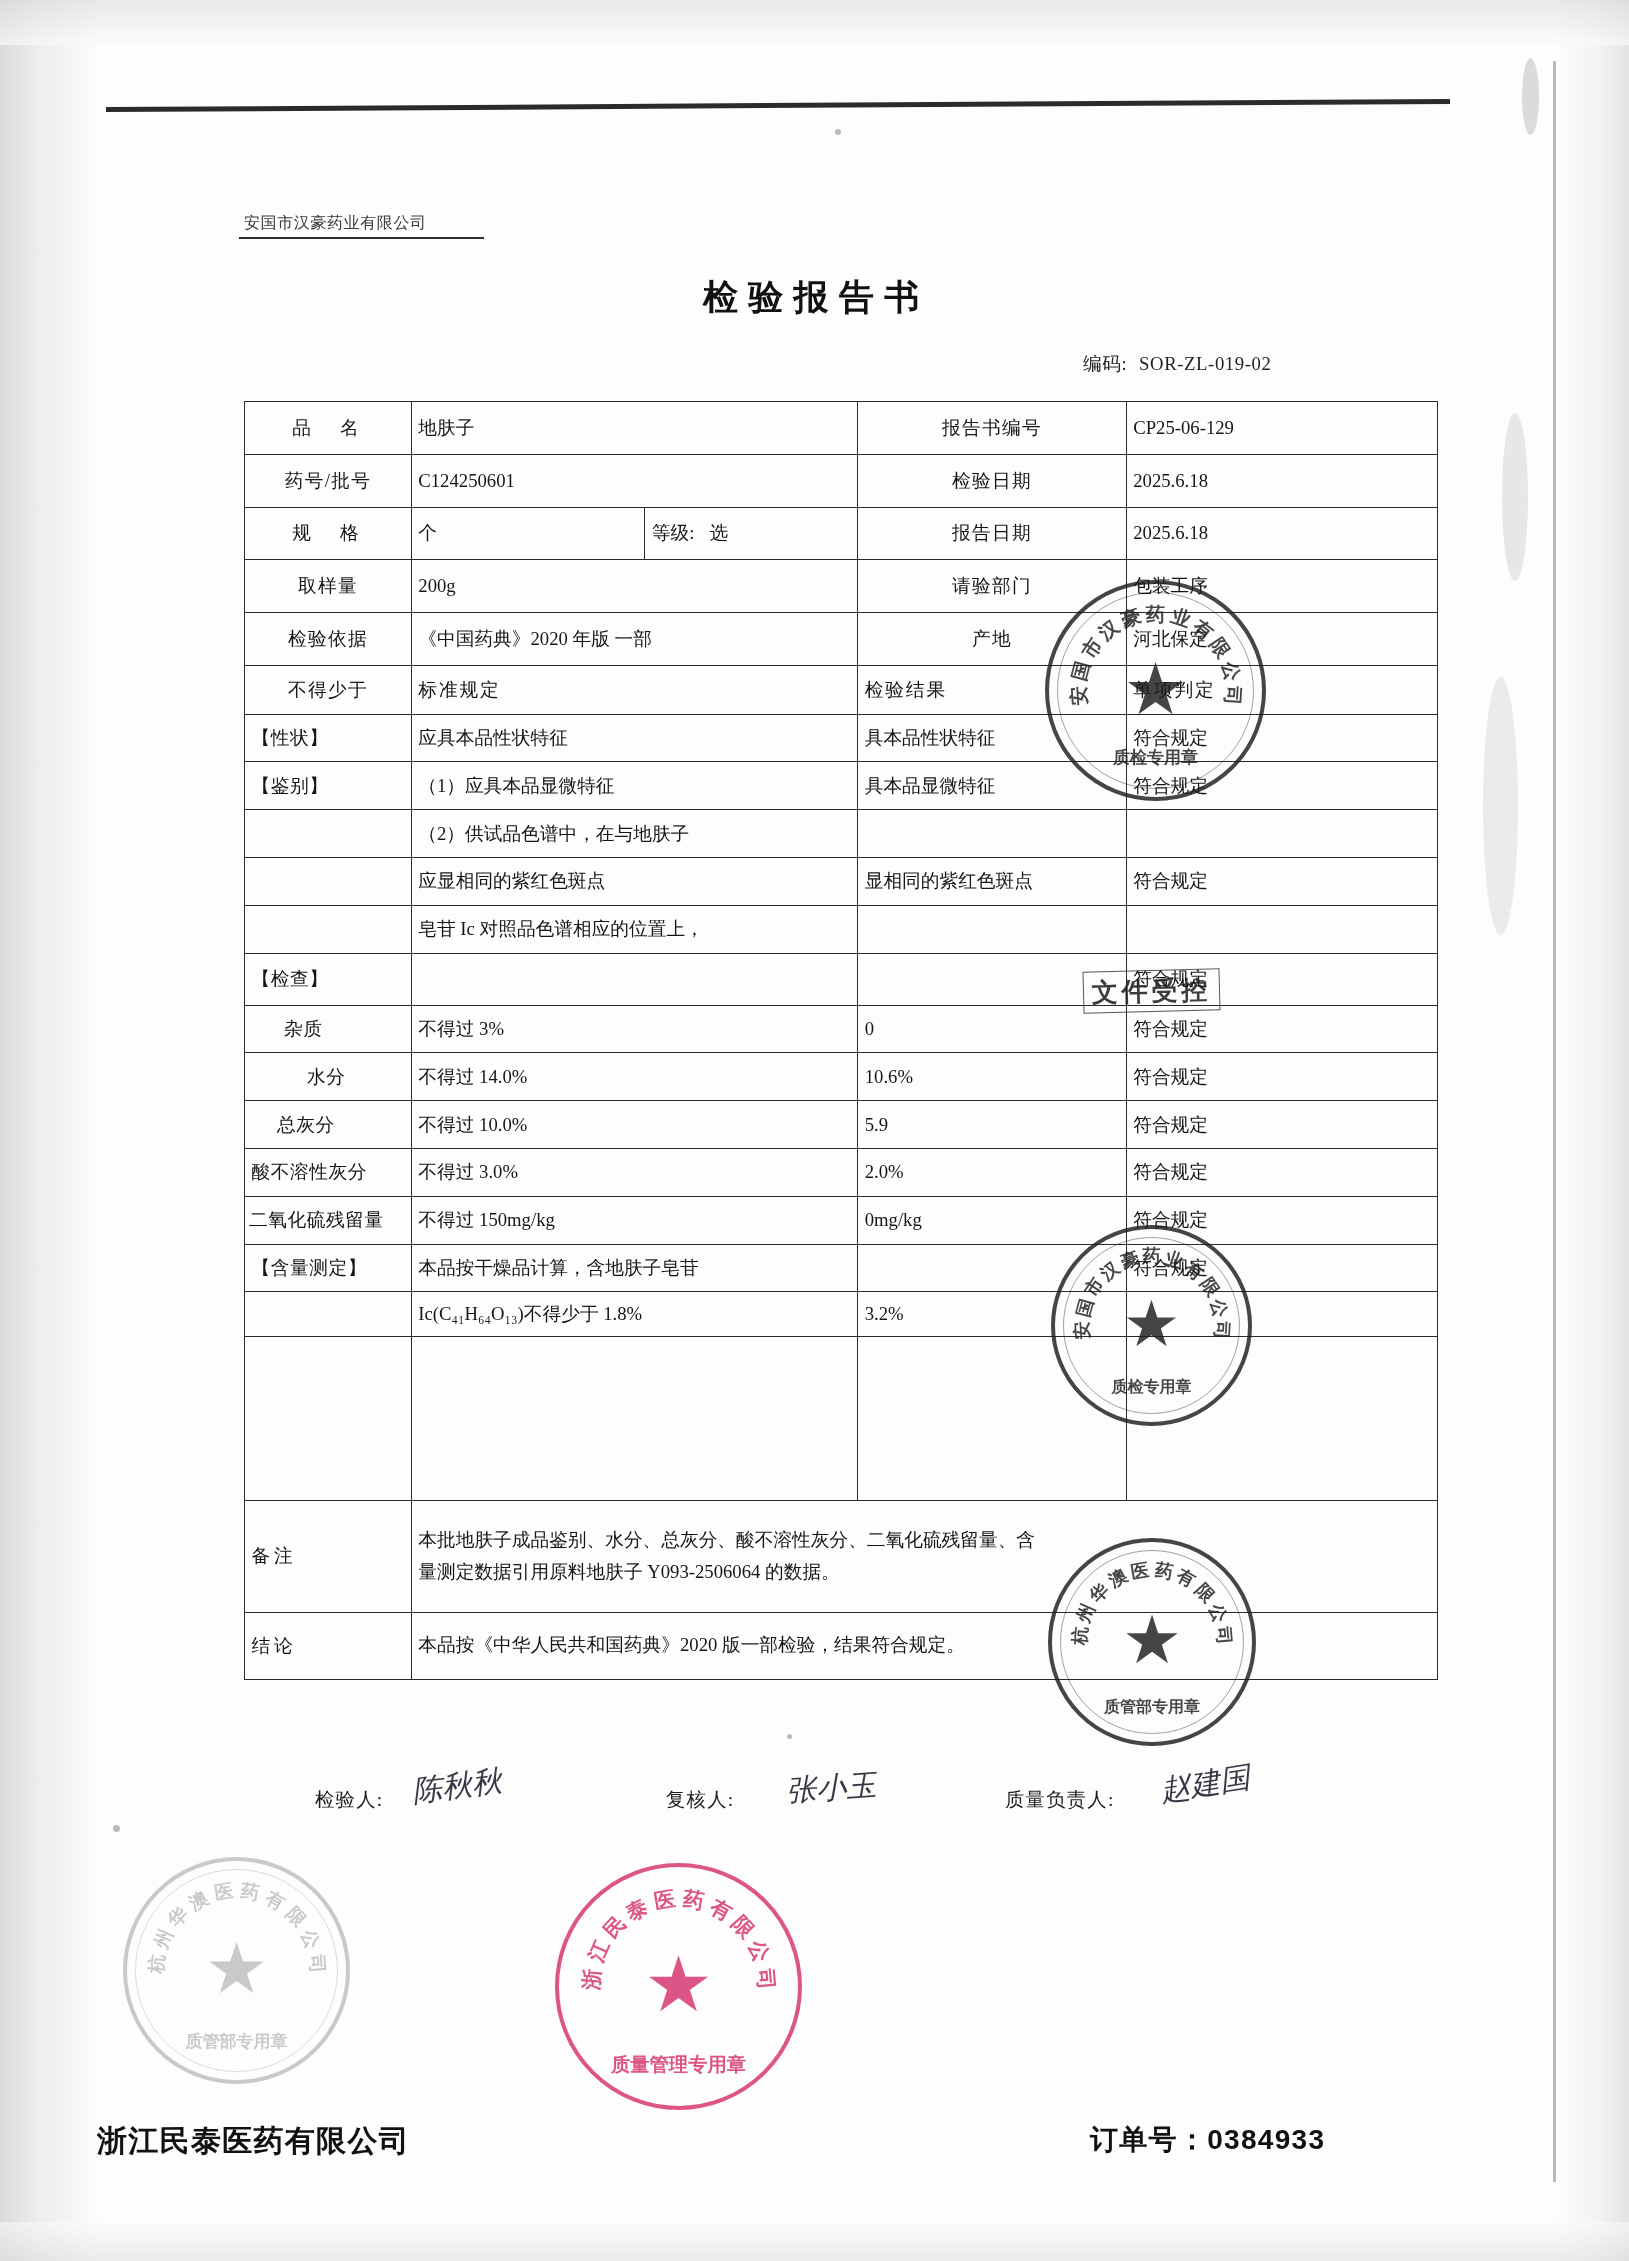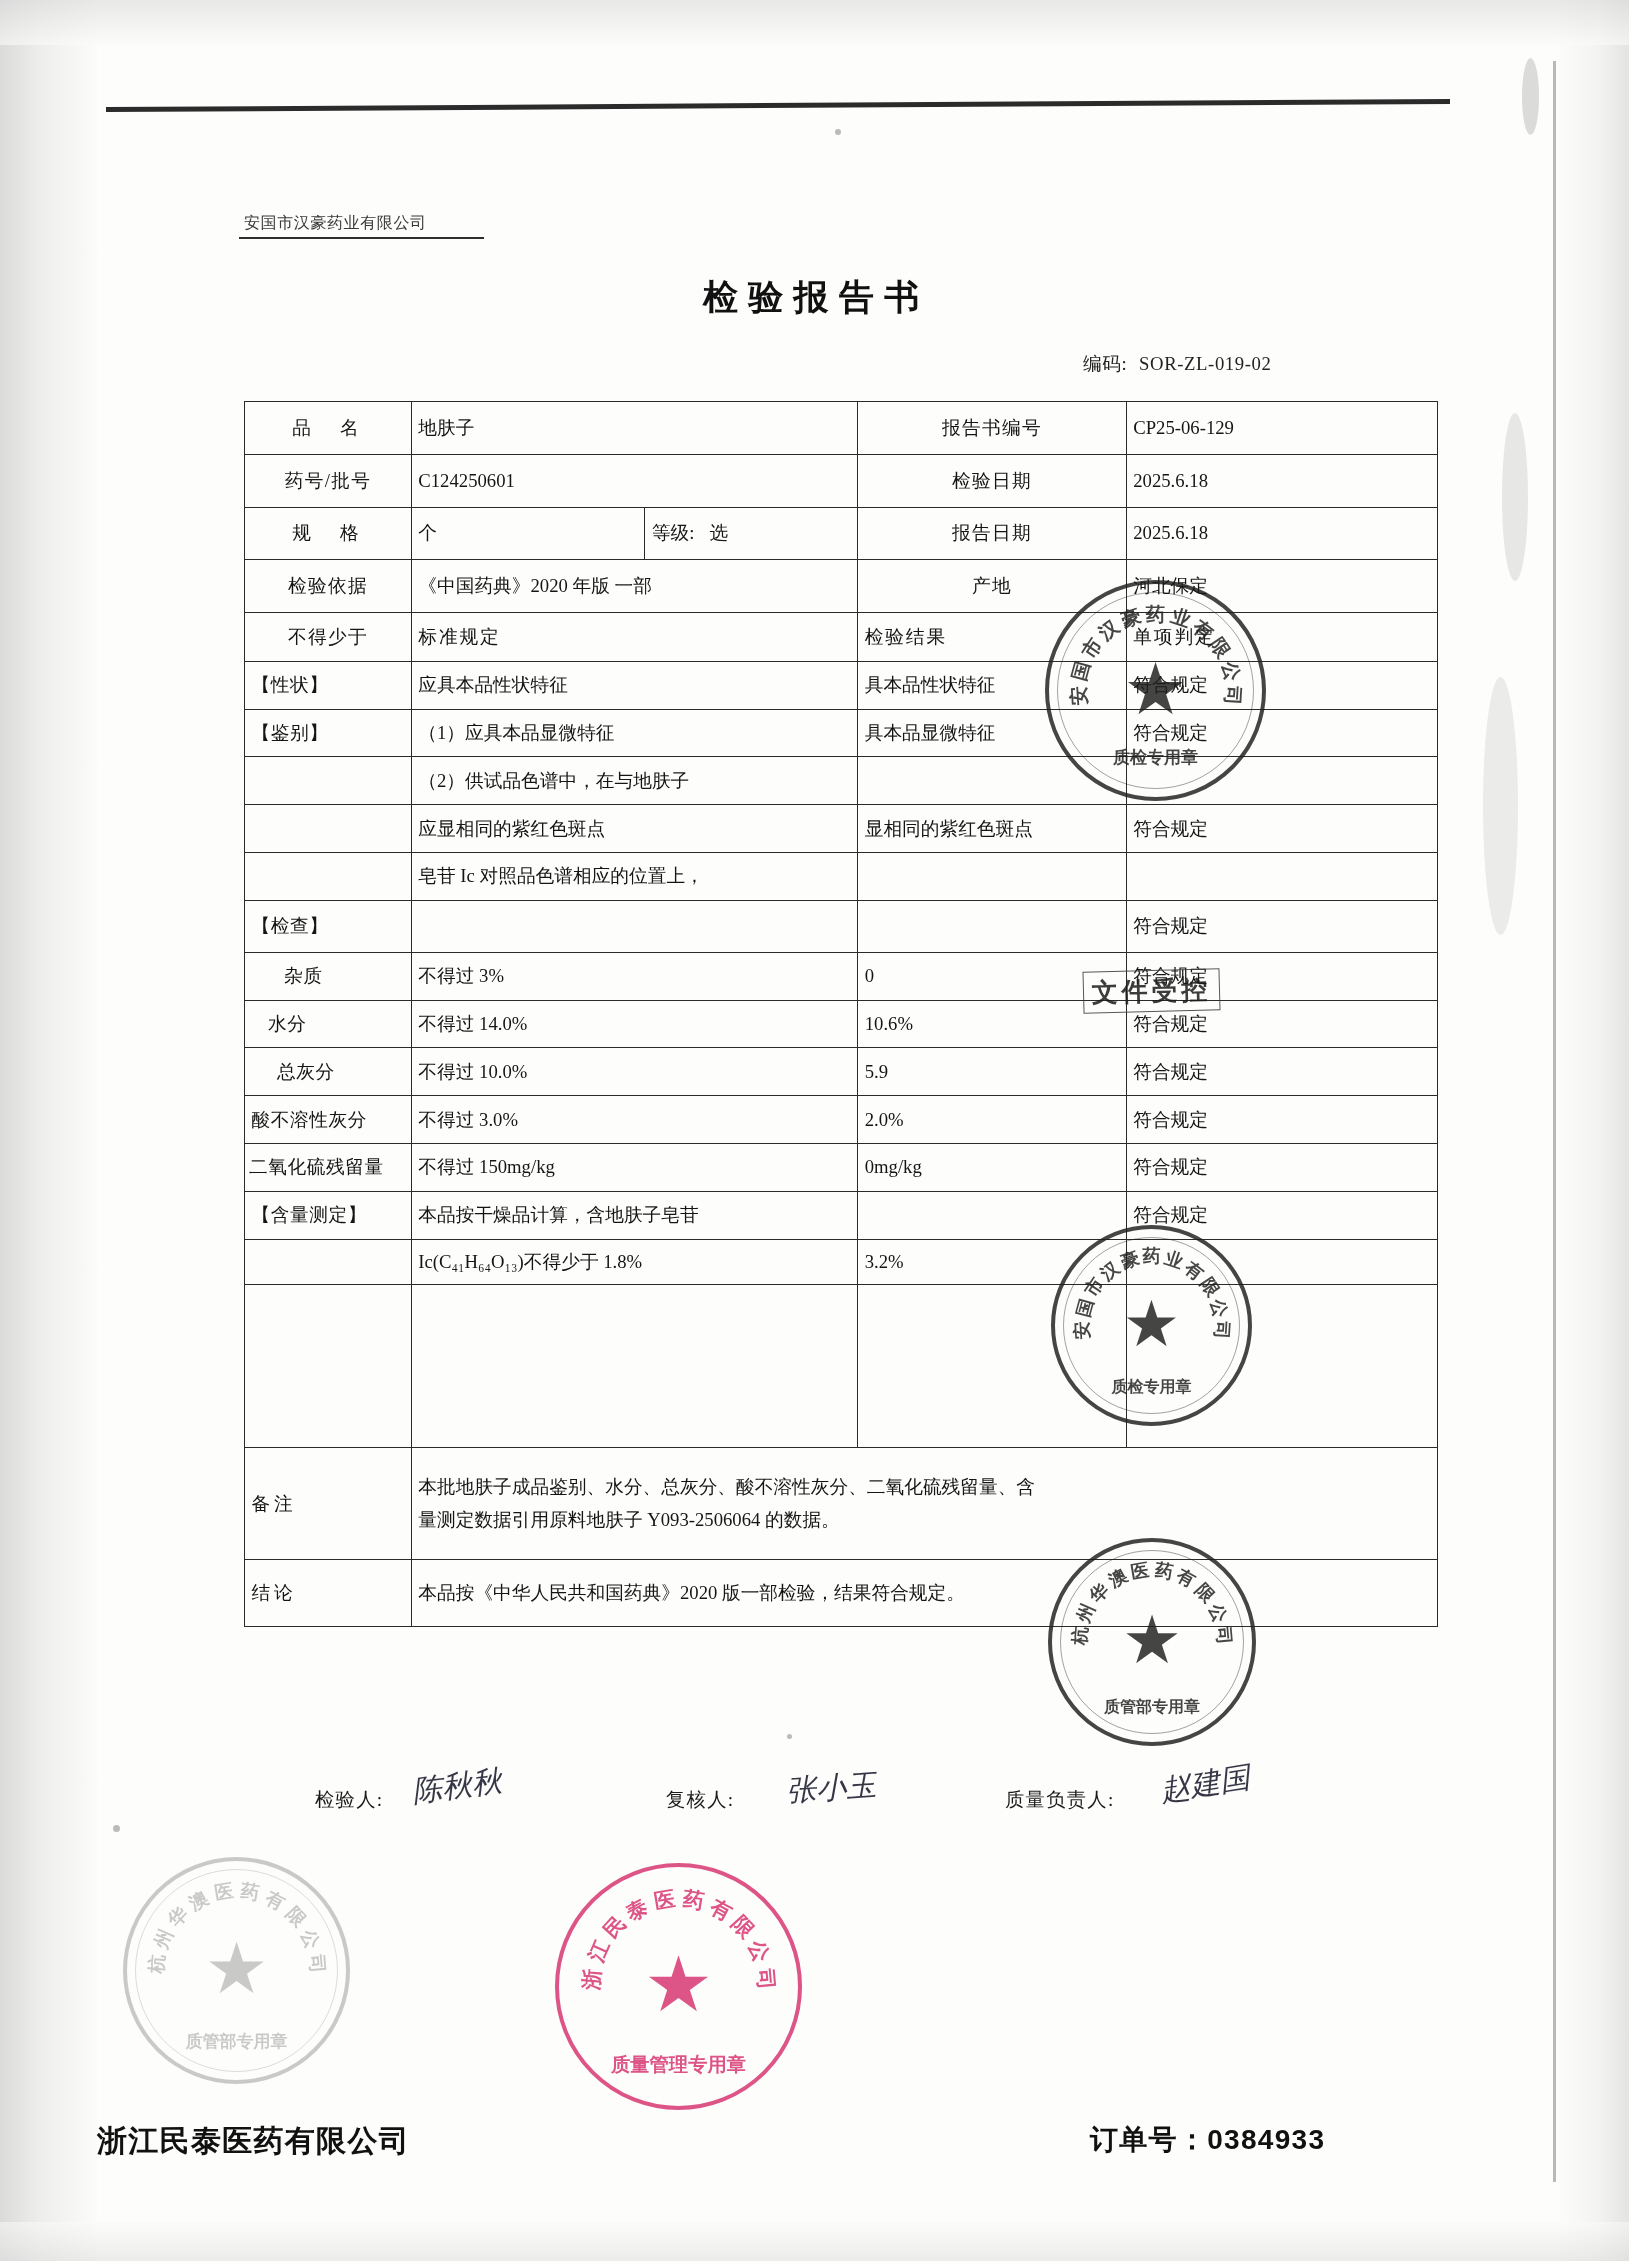--- a/index.html
+++ b/index.html
@@ -114,20 +114,26 @@
       <td class="lbl" style="height:44px">规　格</td>
       <td class="val" style="width:200px">个</td>
       <td class="val" style="width:181px">
         <span>等级:</span>
         <span style="margin-left:10.3px">选</span>
       </td>
       <td class="lbl-t">报告日期</td>
       <td class="val">2025.6.18</td>
     </tr>
 
+    <tr>
+      <td class="lbl-t" style="height:44px">取样量</td>
+      <td class="val" colspan="2">200g</td>
+      <td class="lbl-t">请验部门</td>
+      <td class="val">包装工序</td>
+    </tr>
 
     <tr>
       <td class="lbl-t" style="height:44px">检验依据</td>
       <td class="val" colspan="2">《中国药典》2020 年版 一部</td>
       <td class="lbl-t">产地</td>
       <td class="val">河北保定</td>
     </tr>
 
     <tr>
       <td class="lbl-t" style="height:40px">不得少于</td>
@@ -172,21 +178,21 @@
       <td class="val"></td>
       <td class="ctr">符合规定</td>
     </tr>
     <tr class="blockrow">
       <td class="item-cell" style="padding-left:39px">杂质</td>
       <td class="val" colspan="2">不得过 3%</td>
       <td class="val">0</td>
       <td class="ctr">符合规定</td>
     </tr>
     <tr class="blockrow">
-      <td class="item-cell" style="padding-left:23px">水分</td>
+      <td class="item-cell" style="padding-left:62px">水分</td>
       <td class="val" colspan="2">不得过 14.0%</td>
       <td class="val">10.6%</td>
       <td class="ctr">符合规定</td>
     </tr>
     <tr class="blockrow">
       <td class="item-cell" style="padding-left:32px">总灰分</td>
       <td class="val" colspan="2">不得过 10.0%</td>
       <td class="val">5.9</td>
       <td class="ctr">符合规定</td>
     </tr>

